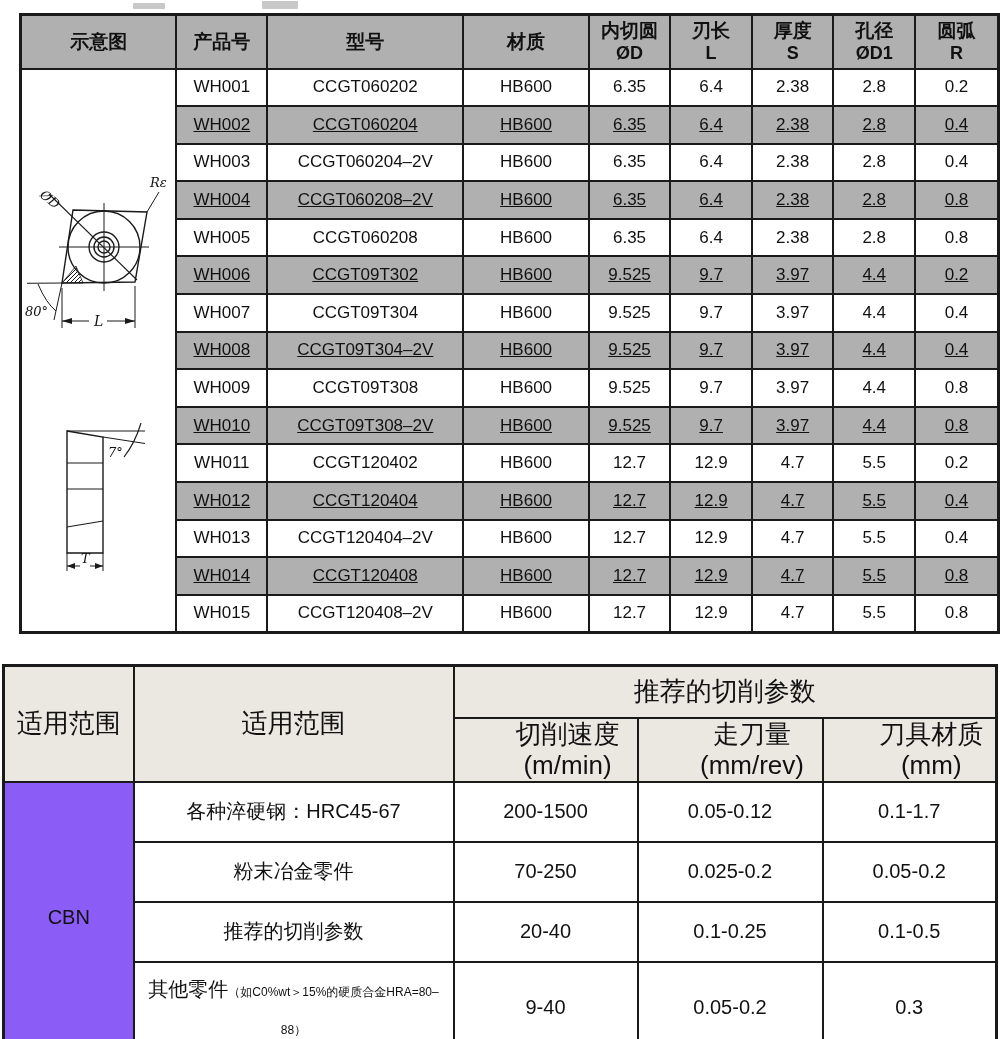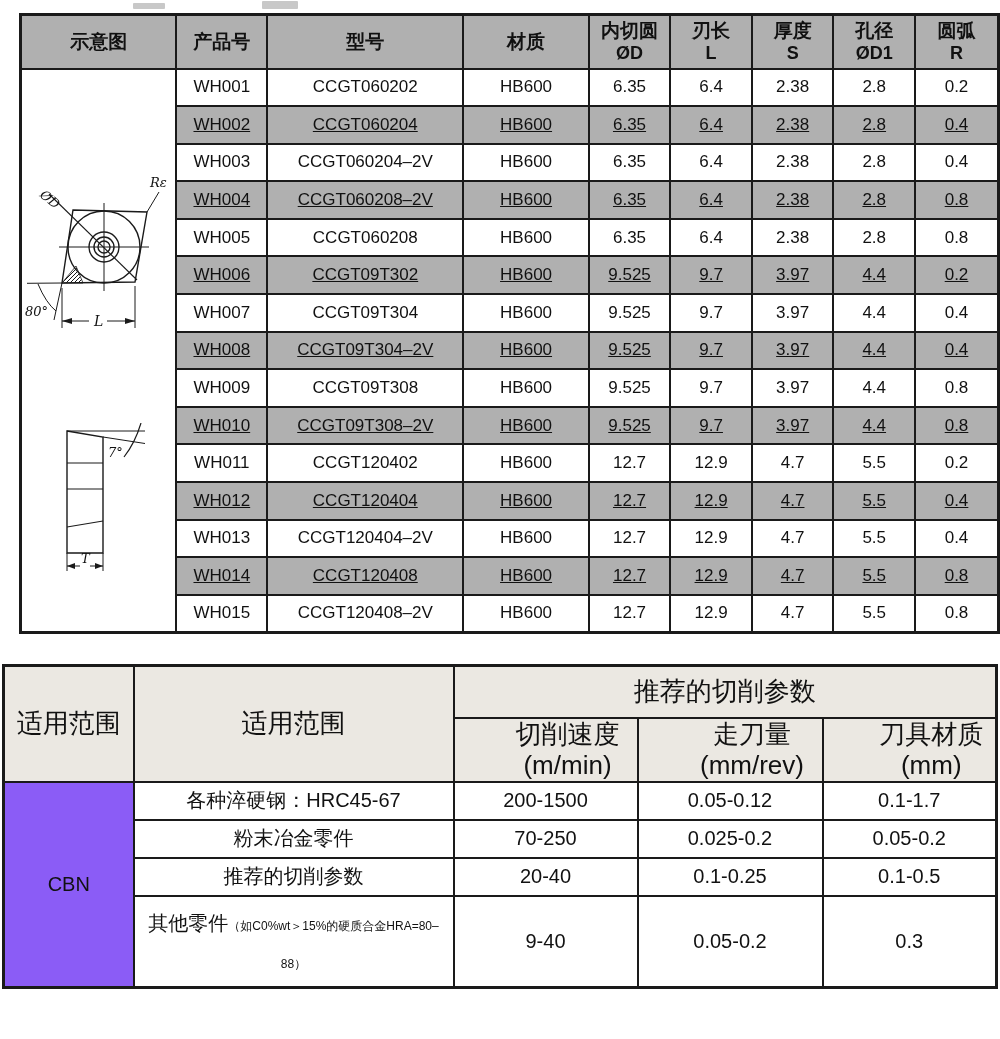--- a/index.html
+++ b/index.html
@@ -44,21 +44,21 @@
     position:absolute;left:2px;top:664px;
     border:3px solid var(--border);background:#fff;
   }
   .bottom-table td{
     border:2px solid var(--border);
     text-align:center;vertical-align:middle;padding:0 4px;
   }
   .bottom-table td.bt-head{background:var(--param-header-bg);font-size:26px;line-height:1.2;}
   .r-params{height:52px;}
   .r-subhead td{height:46px;padding-left:48px;}
-  .r-data td{height:38px;font-size:20px;margin-left:38px;}
+  .r-data td{height:60px;font-size:20px;margin-left:38px;}
   .r-data-last td{height:92px;font-size:20px;}
   .bt-material{font-size:21px;background:#8b5cf6;}
   .bt-app{font-size:21px;}
   .note{font-size:12px;}
   .app-note-wrap{line-height:1.9;}
 </style>
 </head>
 <body>
 
 <div class="artifact" style="left:133px;top:3px;width:32px;height:6px;"></div>

